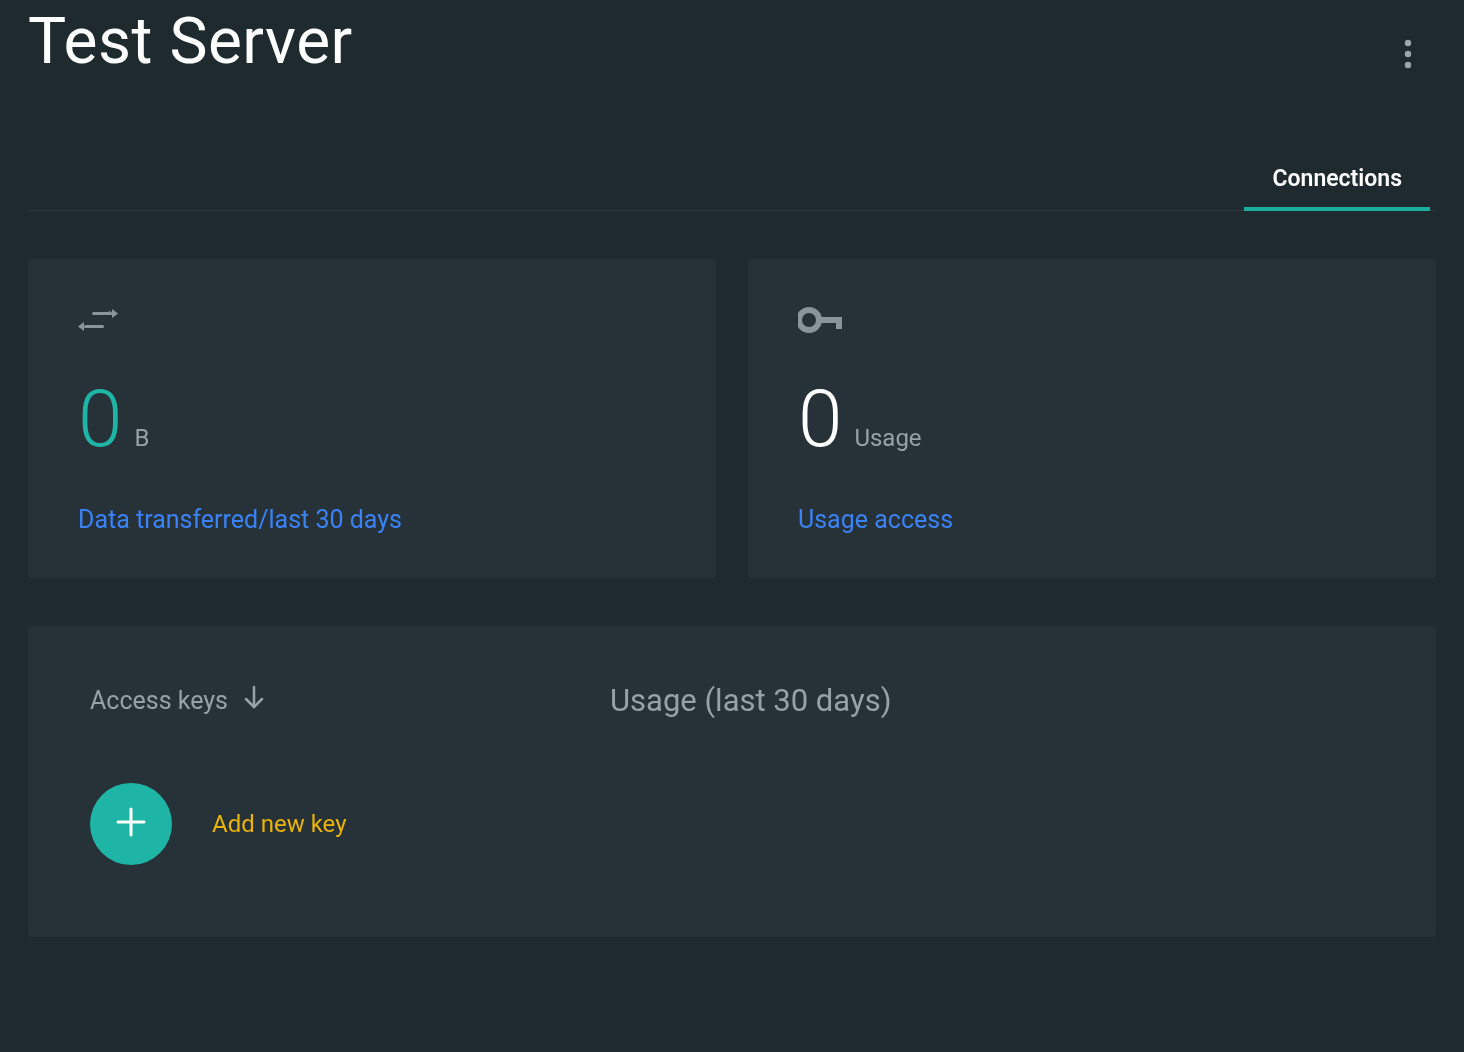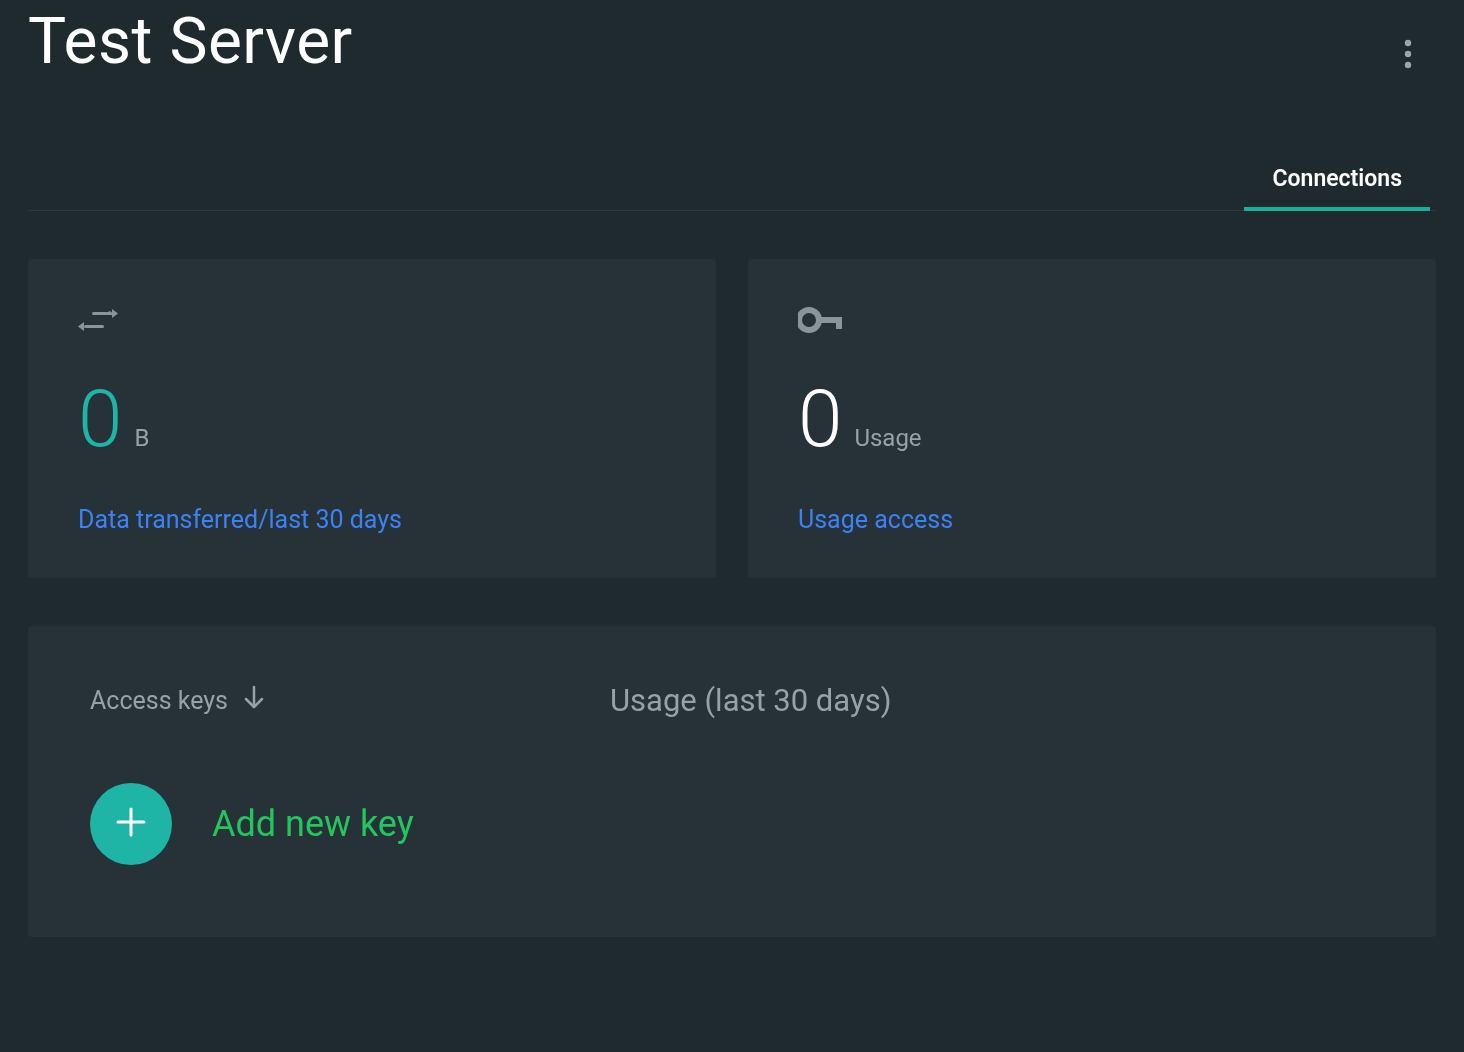--- a/index.html
+++ b/index.html
@@ -138,22 +138,22 @@
     width: 82px;
     height: 82px;
     border-radius: 50%;
     background: #1fb5a6;
     display: flex;
     align-items: center;
     justify-content: center;
   }
   .fab svg { stroke: #ffffff; }
   .add-label {
-    font-size: 36px;
-    color: #22c55e;
+    font-size: 24px;
+    color: #eab308;
   }
 </style>
 </head>
 <body>
 
 <div class="page">
 
   <div class="header-row">
     <h1 class="page-title">Test Server</h1>
     <div class="more-btn">

